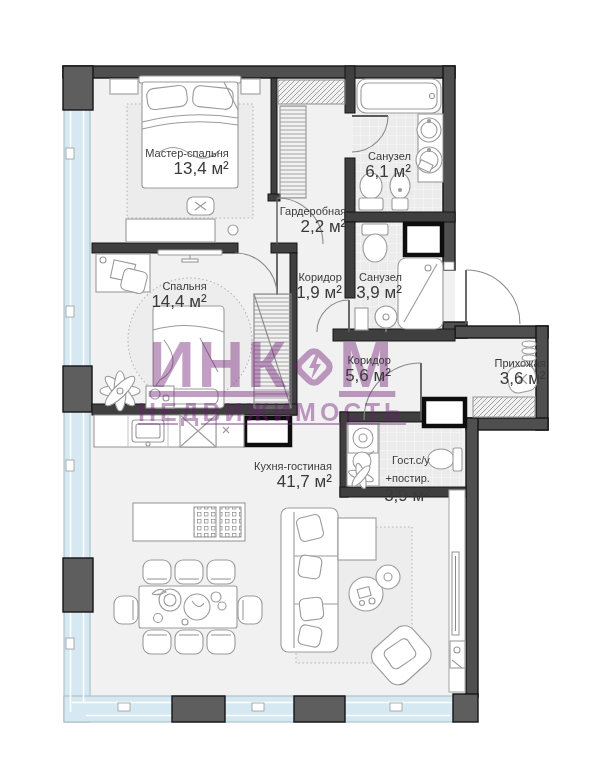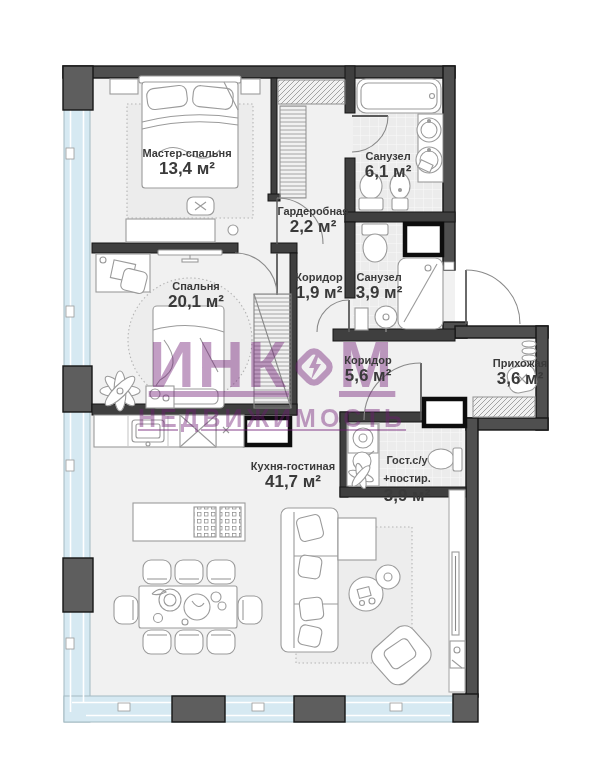--- a/index.html
+++ b/index.html
@@ -1,27 +1,27 @@
 <!DOCTYPE html>
 <html><head>
 <meta charset="utf-8">
 <style>
   html,body{margin:0;padding:0;background:#fff;}
   body{width:600px;height:775px;overflow:hidden;font-family:"Liberation Sans",sans-serif;position:relative;}
   .canvas{position:absolute;left:0;top:0;width:600px;height:775px;background:#fff;}
   .plan-svg{position:absolute;left:0;top:0;}
-  .rl{position:absolute;transform:translate(-50%,0);text-align:center;color:#3a3a3a;
-      font-size:11px;line-height:15px;white-space:nowrap;z-index:3;font-weight:bold;}
+  .rl{position:absolute;transform:translate(-50%,0);text-align:right;color:#3a3a3a;
+      font-size:11px;line-height:15px;white-space:nowrap;z-index:3;}
   .rl .ra{font-size:17px;}
   .rl3{line-height:18px;}
   .wm{position:absolute;left:131px;top:334px;width:282px;text-align:center;z-index:2;
       color:#701a75;opacity:.42;pointer-events:none;text-decoration:underline;}
   .wm .brand{font-size:64px;font-weight:700;letter-spacing:3px;line-height:62px;}
   .wm .brand svg{vertical-align:-5px;}
-  .wm .subtitle{font-size:25px;font-weight:700;letter-spacing:4px;margin-top:9px;line-height:26px;}
+  .wm .subtitle{font-size:25px;font-weight:700;letter-spacing:4px;margin-top:3px;line-height:26px;}
 </style>
 </head>
 <body>
 
 <div class="canvas">
 <svg class="plan-svg" width="600" height="775" viewBox="0 0 600 775">
   <defs>
     <pattern id="tiles" width="9" height="9" patternUnits="userSpaceOnUse">
       <rect width="9" height="9" fill="#ececec"></rect>
       <path d="M9 0H0V9" stroke="#fafafa" stroke-width="1" fill="none"></path>
@@ -382,23 +382,23 @@
   <div class="ra">6,1 м²</div>
 </div>
 <div class="rl" style="left:319px;top:270px">
   <div>Коридор</div>
   <div class="ra">1,9 м²</div>
 </div>
 <div class="rl" style="left:379px;top:270px">
   <div>Санузел</div>
   <div class="ra">3,9 м²</div>
 </div>
-<div class="rl" style="left:196px;top:279px">
+<div class="rl" style="left:179px;top:279px">
   <div>Спальня</div>
-  <div class="ra">20,1 м²</div>
+  <div class="ra">14,4 м²</div>
 </div>
 <div class="rl" style="left:368px;top:353px">
   <div>Коридор</div>
   <div class="ra">5,6 м²</div>
 </div>
 <div class="rl" style="left:520px;top:356px">
   <div>Прихожая</div>
   <div class="ra">3,6 м²</div>
 </div>
 <div class="rl rl3" style="left:407px;top:451px">

